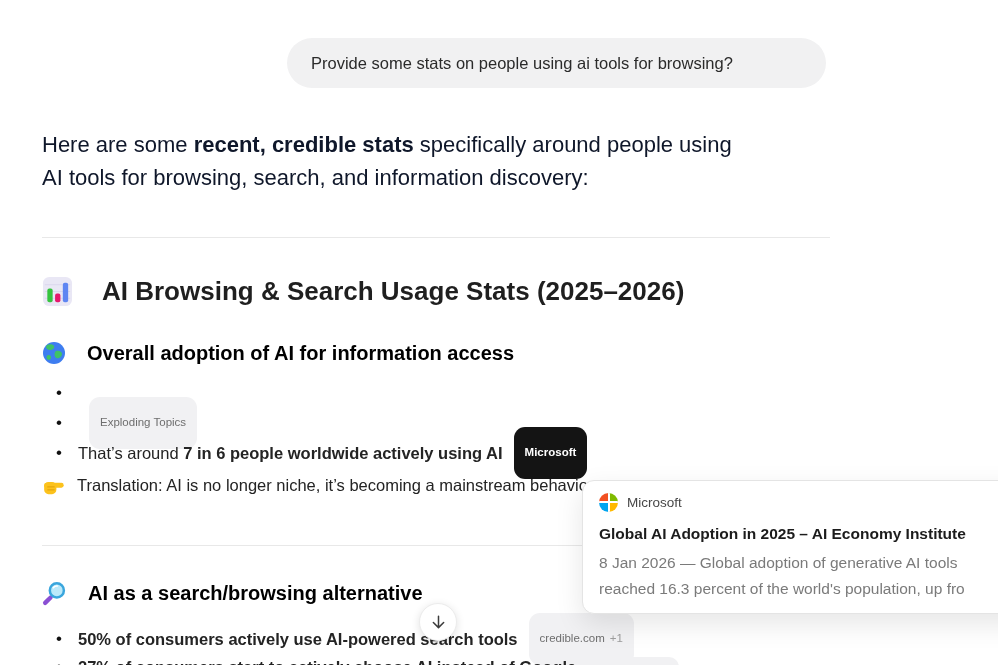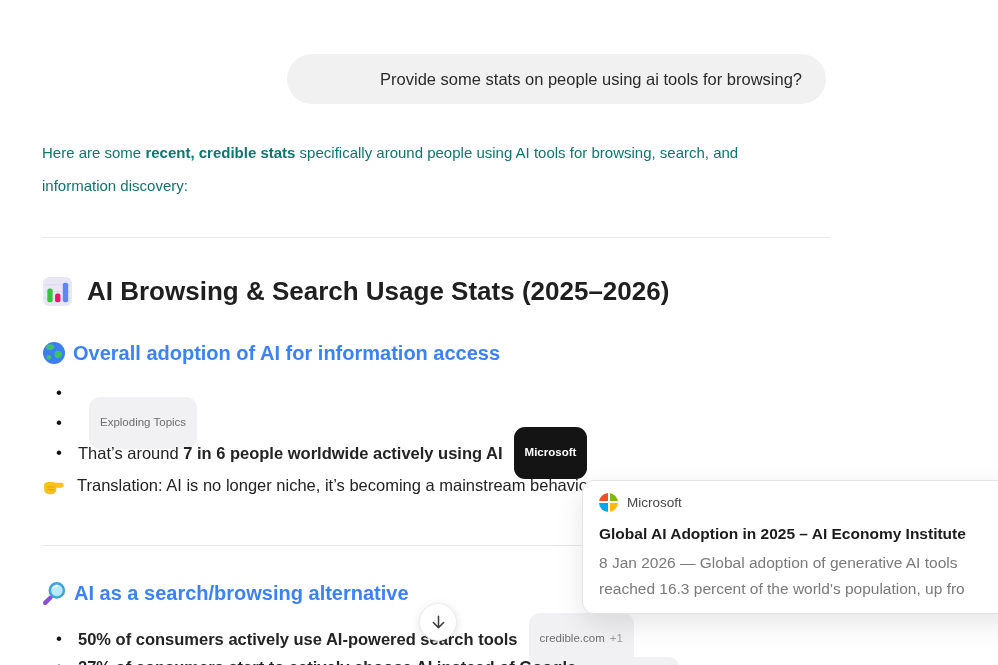--- a/index.html
+++ b/index.html
@@ -2,41 +2,41 @@
 <html><head>
 <meta charset="utf-8">
 <style>
   html,body{margin:0;padding:0;background:#fff;}
   .page{
     position:relative;width:998px;height:665px;overflow:hidden;background:#ffffff;
     font-family:"Liberation Sans",sans-serif;color:#242424;
   }
   
   .user-bubble{
-    position:absolute;left:287px;top:54px;width:539px;height:50px;box-sizing:border-box;
-    background:#f1f1f2;border-radius:25px;display:flex;align-items:center;justify-content:flex-end;
+    position:absolute;left:287px;top:38px;width:539px;height:50px;box-sizing:border-box;
+    background:#f1f1f2;border-radius:25px;display:flex;align-items:center;justify-content:flex-start;
     font-size:16.5px;color:#2b2b2b;padding:0 24px;
   }
   
   .intro{
-    position:absolute;left:42px;top:136px;width:710px;font-size:15px;line-height:33px;color:#0f766e;margin:0;
+    position:absolute;left:42px;top:128px;width:710px;font-size:22px;line-height:33px;color:#0f172a;margin:0;
   }
   .intro strong{font-weight:700;}
   
   .divider{position:absolute;left:42px;width:788px;height:1px;background:#e8e8e8;}
   .d1{top:237px;}
   .d2{top:545px;}
   
   .h1{
-    position:absolute;left:42px;top:276px;display:flex;align-items:center;gap:14px;
+    position:absolute;left:42px;top:276px;display:flex;align-items:center;gap:29px;
     font-size:26px;font-weight:700;color:#1f1f1f;
   }
   .h2{
-    position:absolute;left:42px;display:flex;align-items:center;gap:7px;
-    font-size:20px;font-weight:700;color:#3b82f6;
+    position:absolute;left:42px;display:flex;align-items:center;gap:21px;
+    font-size:20px;font-weight:700;color:#000000;
   }
   .h2a{top:341px;}
   .h2b{top:581px;}
   .emoji{display:inline-flex;align-items:center;justify-content:center;flex:0 0 auto;}
   
   .bullet-row{
     position:absolute;left:42px;display:flex;align-items:center;height:30px;
     font-size:16.5px;color:#242424;white-space:nowrap;
   }
   .bullet-row .dot{width:22px;padding-left:14px;font-size:17px;color:#111;flex:0 0 auto;}

